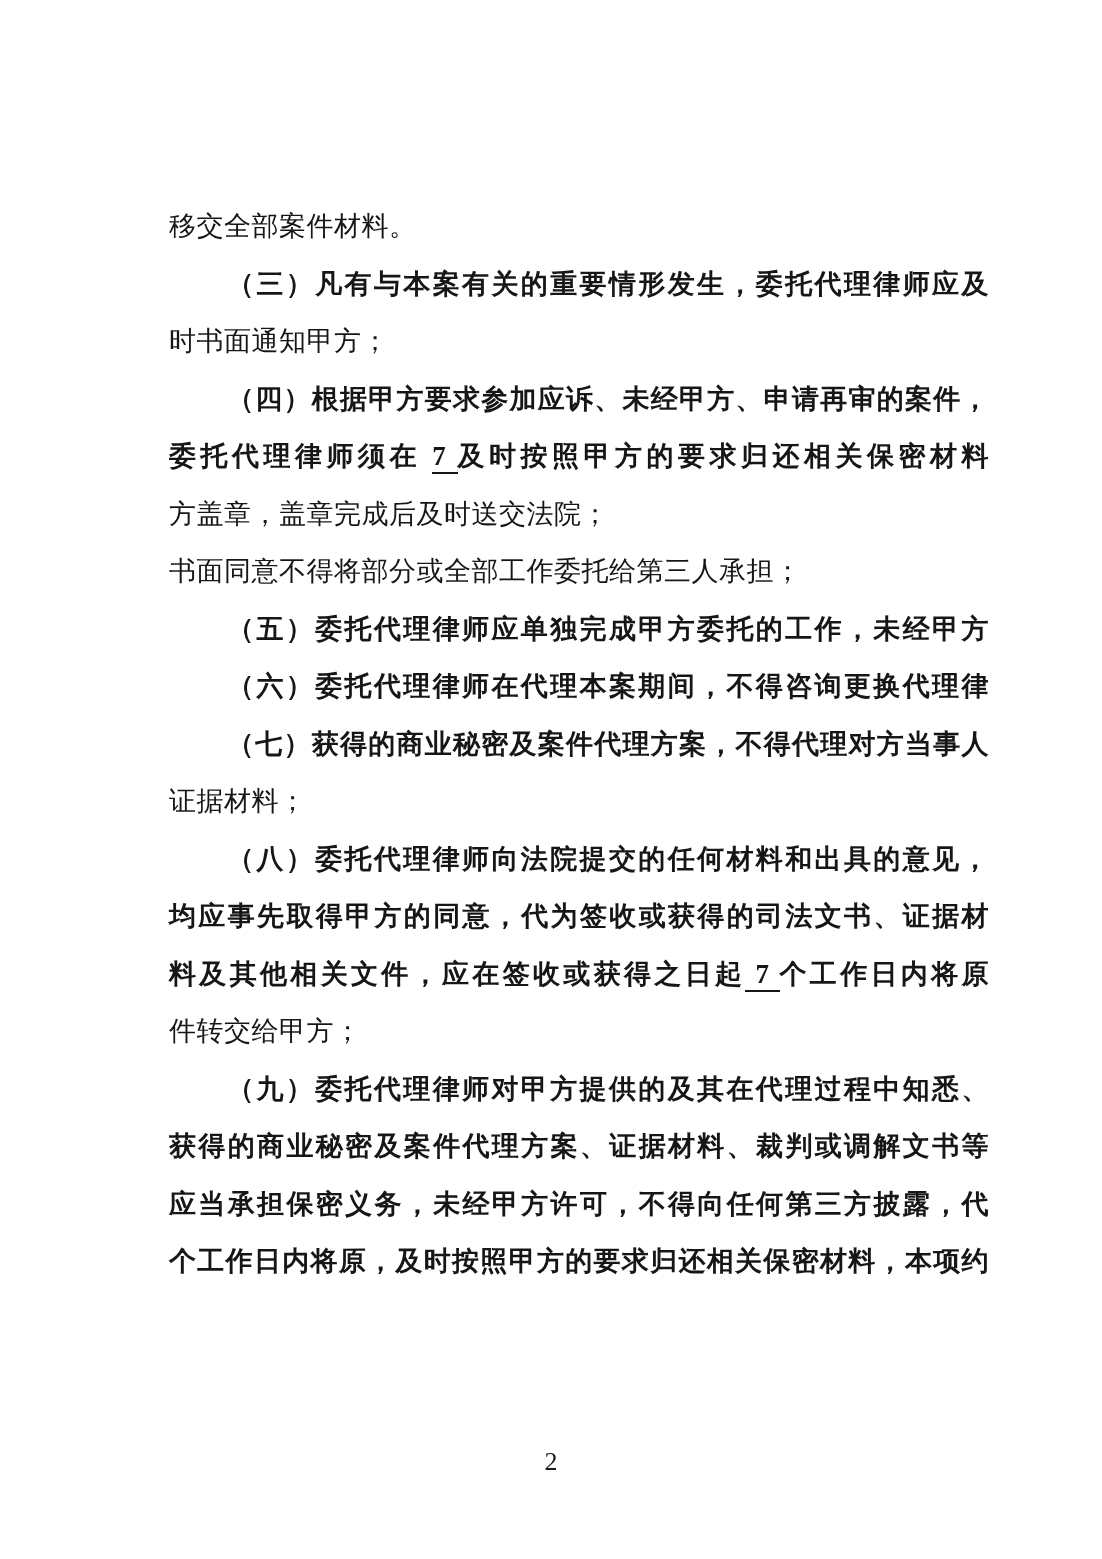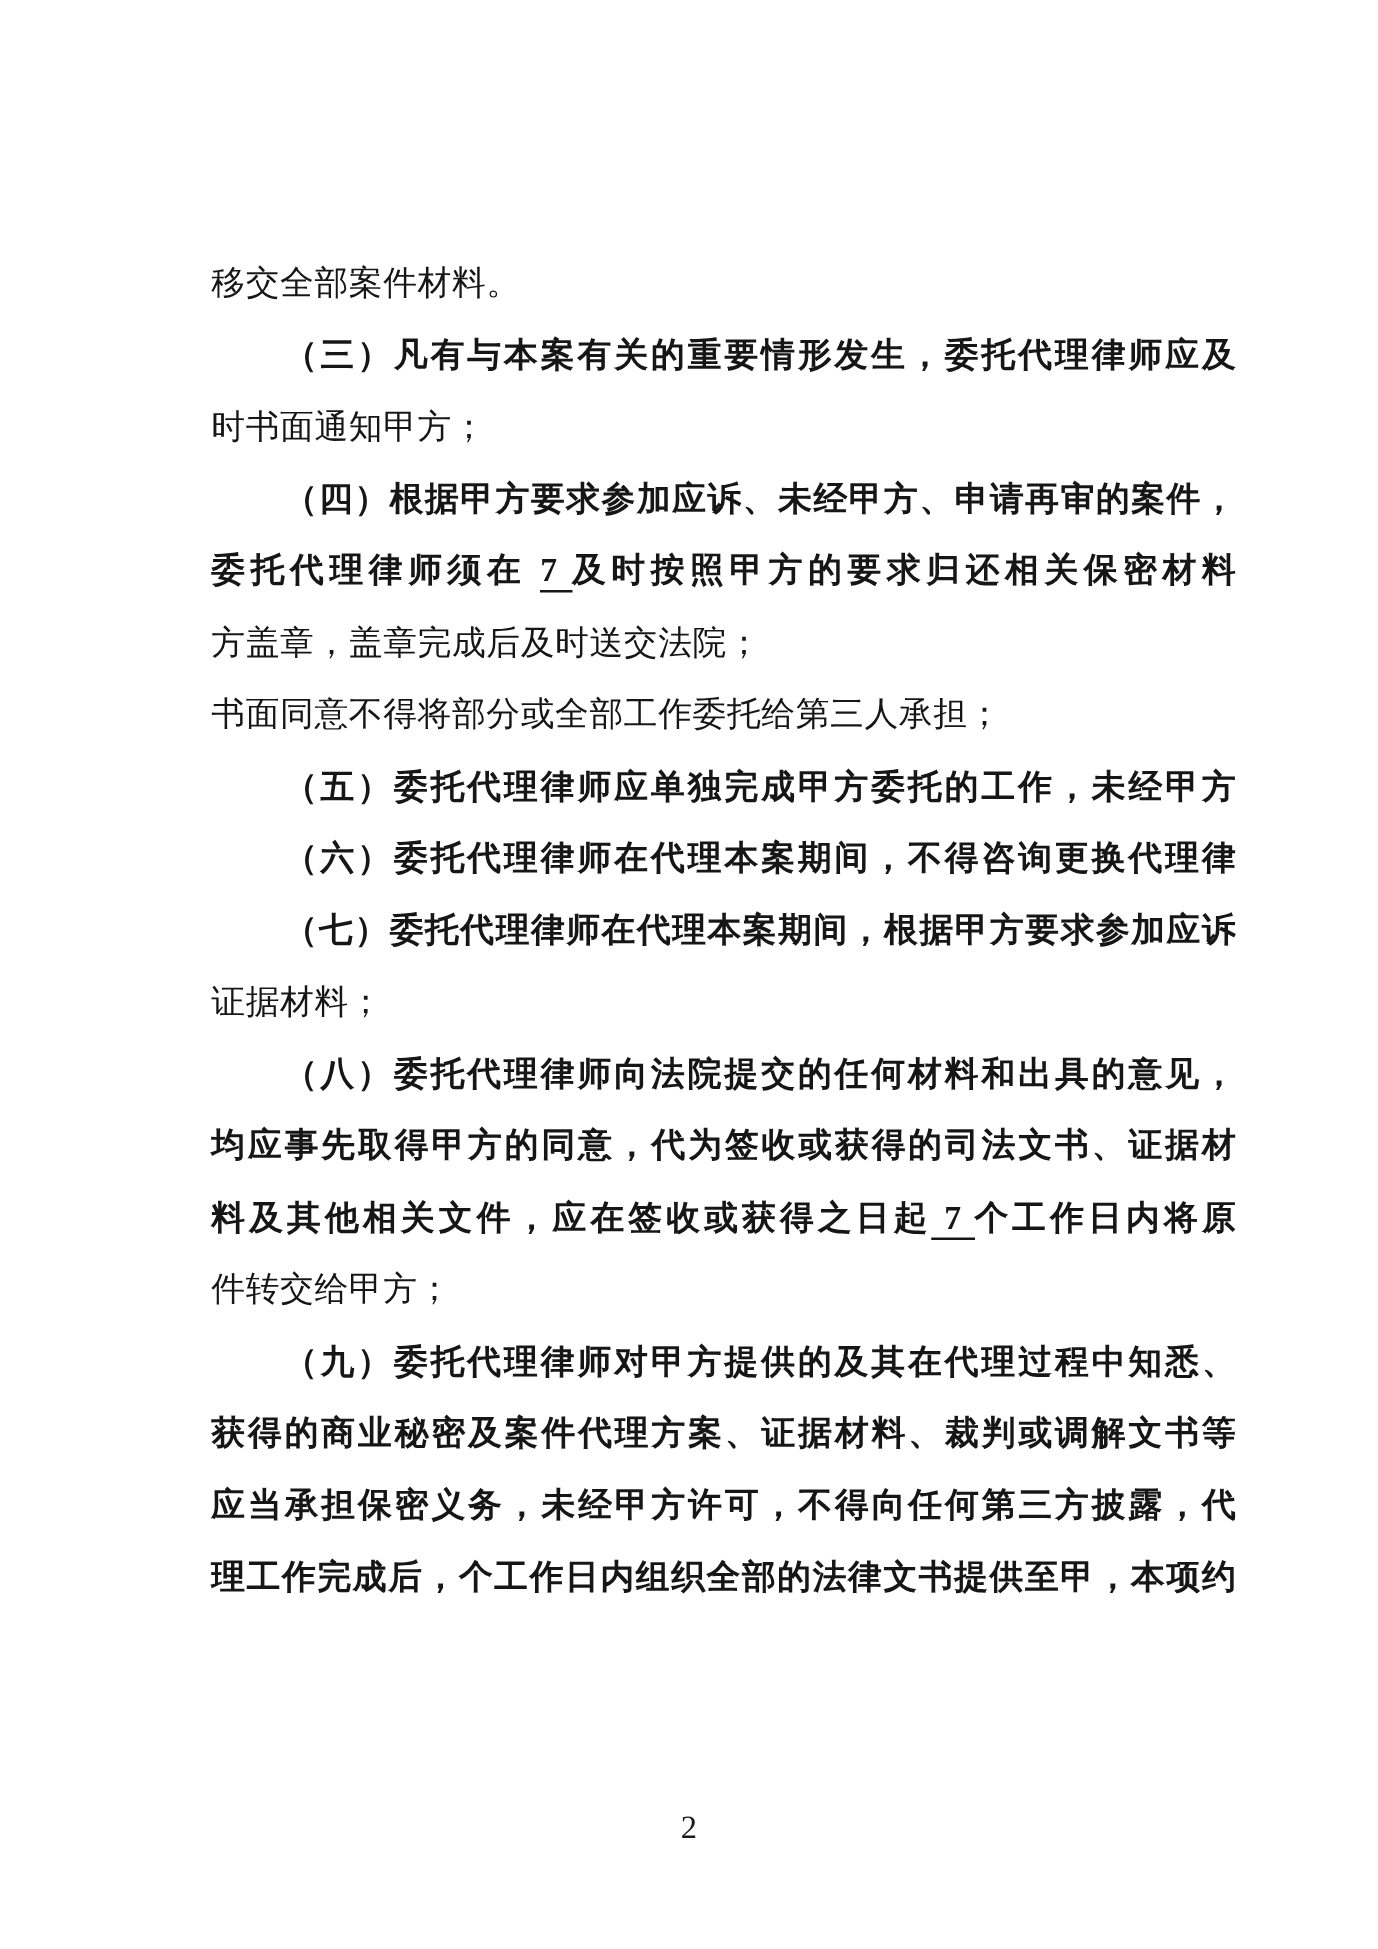--- a/index.html
+++ b/index.html
@@ -65,25 +65,25 @@
   <div class="content" id="lines">
       <div class="line"><span>移交全部案件材料。</span></div>
       <div class="line j ind"><span>（三）凡有与本案有关的重要情形发生，委托代理律师应及</span></div>
       <div class="line"><span>时书面通知甲方；</span></div>
       <div class="line j ind"><span>（四）根据甲方要求参加应诉、未经甲方、申请再审的案件，</span></div>
       <div class="line j"><span>委托代理律师须在 </span><span class="u">7 </span><span>及时按照甲方的要求归还相关保密材料</span></div>
       <div class="line"><span>方盖章，盖章完成后及时送交法院；</span></div>
       <div class="line"><span>书面同意不得将部分或全部工作委托给第三人承担；</span></div>
       <div class="line j ind"><span>（五）委托代理律师应单独完成甲方委托的工作，未经甲方</span></div>
       <div class="line j ind"><span>（六）委托代理律师在代理本案期间，不得咨询更换代理律</span></div>
-      <div class="line j ind"><span>（七）委托代理律师在代理本案期间，根据甲方要求参加应诉</span></div>
+      <div class="line j ind"><span>（七）获得的商业秘密及案件代理方案，不得代理对方当事人</span></div>
       <div class="line"><span>证据材料；</span></div>
       <div class="line j ind"><span>（八）委托代理律师向法院提交的任何材料和出具的意见，</span></div>
       <div class="line j"><span>均应事先取得甲方的同意，代为签收或获得的司法文书、证据材</span></div>
       <div class="line j"><span>料及其他相关文件，应在签收或获得之日起</span><span class="u"> 7 </span><span>个工作日内将原</span></div>
       <div class="line"><span>件转交给甲方；</span></div>
       <div class="line j ind"><span>（九）委托代理律师对甲方提供的及其在代理过程中知悉、</span></div>
       <div class="line j"><span>获得的商业秘密及案件代理方案、证据材料、裁判或调解文书等</span></div>
       <div class="line j"><span>应当承担保密义务，未经甲方许可，不得向任何第三方披露，代</span></div>
-      <div class="line j"><span>理工作完成后，个工作日内组织全部的法律文书提供至甲，本项约</span></div>
+      <div class="line j"><span>个工作日内将原，及时按照甲方的要求归还相关保密材料，本项约</span></div>
     </div>
   <div class="footer">2</div>
 </div>
 
 </body></html>

